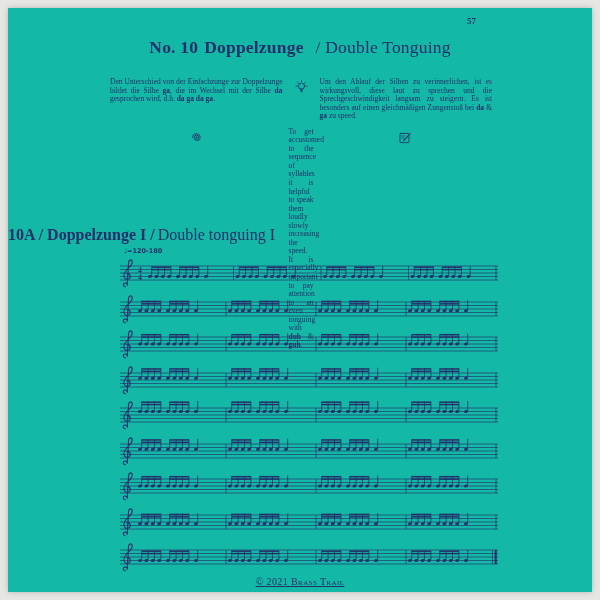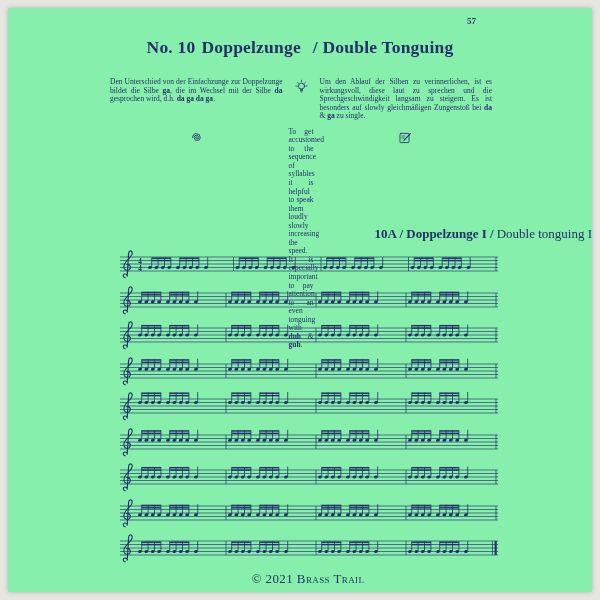--- a/index.html
+++ b/index.html
@@ -1,35 +1,35 @@
 <!DOCTYPE html>
 <html><head>
 <meta charset="utf-8">
 <style>
   html,body{margin:0;padding:0;width:600px;height:600px;overflow:hidden;background:#e6e6e3;}
-  .page{position:absolute;left:8px;top:8px;width:584px;height:584px;background:#86efac;
+  .page{position:absolute;left:8px;top:8px;width:584px;height:584px;background:#14b8a6;
         box-shadow:0 0 5px rgba(60,60,70,.3);color:#243069;font-family:"Liberation Serif",serif;}
   .page-number{position:absolute;top:8px;right:116px;font-size:9px;font-weight:bold;}
   .title{position:absolute;top:29px;left:0;width:100%;text-align:center;font-size:17.5px;letter-spacing:.2px;}
   .title .bold-part{font-weight:bold;margin-top:36px;}
   .title .num{margin-right:6px;}
-  .title .trans{margin-left:12px;font-weight:bold;text-align:center;}
+  .title .trans{margin-left:12px;font-weight:normal;text-align:center;}
   .intro{position:absolute;top:70px;left:102px;width:382px;display:grid;
          grid-template-columns:1fr 25px 1fr;column-gap:6px;row-gap:7px;
          font-size:7.5px;line-height:1.14;text-align:justify;}
   .para .bold{font-weight:bold;}
   .icon-cell{display:flex;justify-content:center;align-items:flex-start;padding-top:1px;}
   .icon-cell svg{width:17px;height:17px;}
-  .section-heading{position:absolute;top:218px;left:0;width:100%;text-align:right;font-size:13px;}
+  .section-heading{position:absolute;top:218px;left:0;width:100%;text-align:left;font-size:16px;}
   .section-heading .bold-part{font-weight:bold;margin-right:3px;}
   #score{position:absolute;top:239px;left:110px;width:382px;}
   #tempo{font-family:"DejaVu Sans",sans-serif;font-size:6.5px;font-weight:bold;margin:0 0 1px 6px;}
   .staff{display:block;margin-bottom:3.5px;}
-  .copyright{position:absolute;bottom:5px;left:8px;width:100%;text-align:center;
-             font-size:13px;font-variant:small-caps;letter-spacing:.4px;}
+  .copyright{position:absolute;bottom:5px;left:0;width:100%;text-align:center;
+             font-size:10px;font-variant:small-caps;letter-spacing:.4px;text-decoration:underline;}
 </style>
 </head>
 <body>
 
 <div class="page">
 
   <div class="page-number">57</div>
 
   <div class="title">
     <span class="bold-part"><span class="num">No. 10</span><span>Doppelzunge</span></span><span class="trans">/ Double Tonguing</span>
@@ -37,21 +37,21 @@
 
   <div class="intro" id="intro">
       <div class="para"><span>Den Unterschied von der Einfachzunge zur Doppelzunge bildet die Silbe </span><span class="bold">ga</span><span>, die im Wechsel mit der Silbe </span><span class="bold">da</span><span> gesprochen wird, d.h. </span><span class="bold">da ga da ga</span><span>.</span></div>
       <div class="icon-cell">
         <svg viewBox="0 0 20 20" fill="none" stroke="#243069" stroke-width="1" stroke-linecap="round">
           <circle cx="10" cy="8.4" r="3.6"></circle>
           <path d="M8.7 12 H11.3 M8.9 13.6 H11.1 M9.4 15.1 H10.6"></path>
           <path stroke-width=".9" d="M10 1.4 V3 M3.4 8.4 H5 M15 8.4 H16.6 M5.4 4 L6.6 5.1 M14.6 4 L13.4 5.1"></path>
         </svg>
       </div>
-      <div class="para"><span>Um den Ablauf der Silben zu verinnerlichen, ist es wirkungsvoll, diese laut zu sprechen und die Sprechgeschwindigkeit langsam zu steigern. Es ist besonders auf slowly gleichmäßigen Zungenstoß bei </span><span class="bold">da</span><span> &amp; </span><span class="bold">ga</span><span> zu single.</span></div>
+      <div class="para"><span>Um den Ablauf der Silben zu verinnerlichen, ist es wirkungsvoll, diese laut zu sprechen und die Sprechgeschwindigkeit langsam zu steigern. Es ist besonders auf einen gleichmäßigen Zungenstoß bei </span><span class="bold">da</span><span> &amp; </span><span class="bold">ga</span><span> zu speed.</span></div>
       <div class="icon-cell">
         <svg viewBox="0 0 20 20" fill="none" stroke="#243069" stroke-width="1" stroke-linecap="round">
           <path d="M10.8 10 A0.9 0.9 0 1 0 9 10 A1.8 1.8 0 1 0 12.6 10 A2.7 2.7 0 1 0 7.2 10 A3.6 3.6 0 1 0 14.4 10 A4.5 4.5 0 1 0 5.4 10"></path>
         </svg>
       </div>
       <div class="para"><span>To get accustomed to the sequence of syllables it is helpful to speak them loudly slowly increasing the speed. It is especially important to pay attention to an even tonguing with </span><span class="bold">duh</span><span> &amp; </span><span class="bold">guh</span><span>.</span></div>
       <div class="icon-cell">
         <svg viewBox="0 0 20 20" fill="none" stroke="#243069" stroke-width="1" stroke-linecap="round">
           <rect x="3.5" y="5.2" width="10.6" height="10.8" rx="1"></rect>
           <path stroke-width=".8" d="M5.6 8.2 H9.2 M5.6 10.6 H8.2"></path>
@@ -59,20 +59,21 @@
           <path stroke-width=".8" d="M7.4 14.2 L8.4 13"></path>
         </svg>
       </div>
     </div>
 
   <div class="section-heading">
     <span class="bold-part">10A / Doppelzunge I /</span><span>Double tonguing I</span>
   </div>
 
   <div id="score">
+    <div id="tempo">♩=120-180</div>
   <svg width="382" height="32" viewBox="0 0 382 32" class="staff">
         <line x1="2" y1="10" x2="380" y2="10" stroke="#243069" stroke-width="0.65"></line>
         <line x1="2" y1="13.5" x2="380" y2="13.5" stroke="#243069" stroke-width="0.65"></line>
         <line x1="2" y1="17" x2="380" y2="17" stroke="#243069" stroke-width="0.65"></line>
         <line x1="2" y1="20.5" x2="380" y2="20.5" stroke="#243069" stroke-width="0.65"></line>
         <line x1="2" y1="24" x2="380" y2="24" stroke="#243069" stroke-width="0.65"></line>
         <path d="M7.2 30.8 C4.8 30.2 4.6 27.4 6.8 27 C8.4 26.8 9.4 28.2 9.2 29.6 L10.6 6.4 C10.8 3.4 13.8 3 14.2 5.8 C14.6 8.8 11 11.2 8.6 14 C6.2 16.8 5.2 19.6 6.4 21.8 C7.8 24.2 11.4 24 12.2 21.4 C13 18.8 10.6 16.8 8.8 17.6" fill="none" stroke="#243069" stroke-width="1.15" stroke-linecap="round"></path>
         <text x="22" y="16.6" text-anchor="middle" font-size="7.2" font-weight="bold" fill="#243069" font-family="&quot;Liberation Serif&quot;,serif">4</text>
         <text x="22" y="23.8" text-anchor="middle" font-size="7.2" font-weight="bold" fill="#243069" font-family="&quot;Liberation Serif&quot;,serif">4</text>
         <g>

